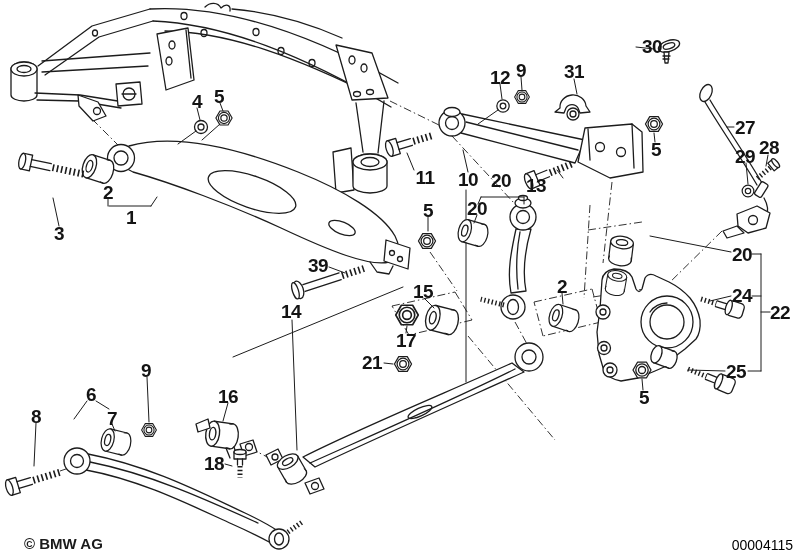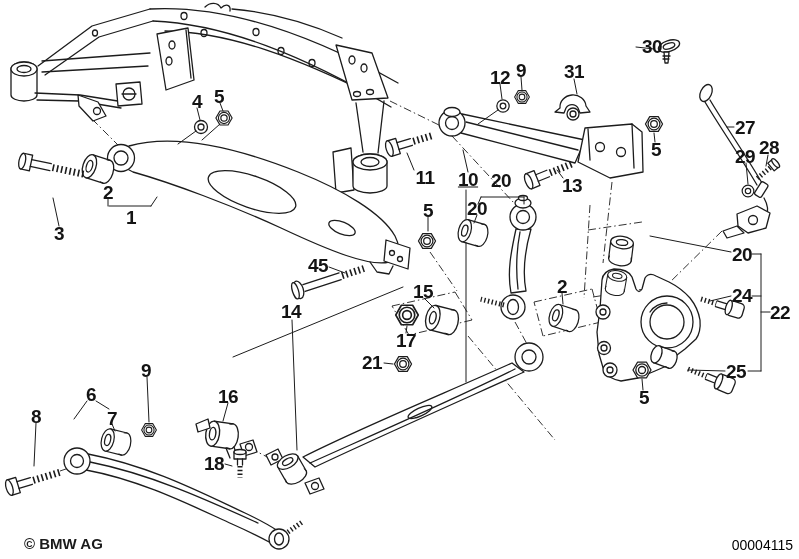--- a/index.html
+++ b/index.html
@@ -391,37 +391,37 @@
       <div class="callout" style="left: 131px; top: 217px;">1</div>
       <div class="callout" style="left: 108px; top: 192px;">2</div>
       <div class="callout" style="left: 59px; top: 233px;">3</div>
       <div class="callout" style="left: 197px; top: 101px;">4</div>
       <div class="callout" style="left: 219px; top: 96px;">5</div>
       <div class="callout" style="left: 91px; top: 394px;">6</div>
       <div class="callout" style="left: 112px; top: 418px;">7</div>
       <div class="callout" style="left: 36px; top: 416px;">8</div>
       <div class="callout" style="left: 521px; top: 70px;">9</div>
       <div class="callout" style="left: 146px; top: 370px;">9</div>
-      <div class="callout" style="left: 468px; top: 179px; text-decoration: underline;">10</div>
+      <div class="callout" style="left: 468px; top: 179px;">10</div>
       <div class="callout" style="left: 425px; top: 177px;">11</div>
       <div class="callout" style="left: 500px; top: 77px;">12</div>
-      <div class="callout" style="left: 572px; top: 185px; text-align: center;">13</div>
+      <div class="callout" style="left: 536px; top: 185px; text-align: center;">13</div>
       <div class="callout" style="left: 291px; top: 311px;">14</div>
       <div class="callout" style="left: 423px; top: 291px;">15</div>
       <div class="callout" style="left: 228px; top: 396px; text-align: center;">16</div>
       <div class="callout" style="left: 406px; top: 340px;">17</div>
       <div class="callout" style="left: 214px; top: 463px;">18</div>
       <div class="callout" style="left: 501px; top: 180px;">20</div>
       <div class="callout" style="left: 477px; top: 208px;">20</div>
       <div class="callout" style="left: 372px; top: 362px;">21</div>
       <div class="callout" style="left: 780px; top: 312px;">22</div>
       <div class="callout" style="left: 742px; top: 254px;">20</div>
       <div class="callout" style="left: 742px; top: 295px;">24</div>
       <div class="callout" style="left: 736px; top: 371px;">25</div>
-      <div class="callout" style="left: 318px; top: 265px;">45</div>
+      <div class="callout" style="left: 318px; top: 265px;">39</div>
       <div class="callout" style="left: 745px; top: 127px;">27</div>
       <div class="callout" style="left: 769px; top: 147px;">28</div>
       <div class="callout" style="left: 745px; top: 156px;">29</div>
       <div class="callout" style="left: 624px; top: 46px; margin-left: 28px;">30</div>
       <div class="callout" style="left: 574px; top: 71px;">31</div>
       <div class="callout" style="left: 562px; top: 286px;">2</div>
       <div class="callout" style="left: 428px; top: 210px;">5</div>
       <div class="callout" style="left: 656px; top: 149px;">5</div>
       <div class="callout" style="left: 644px; top: 397px;">5</div>
     </div>

